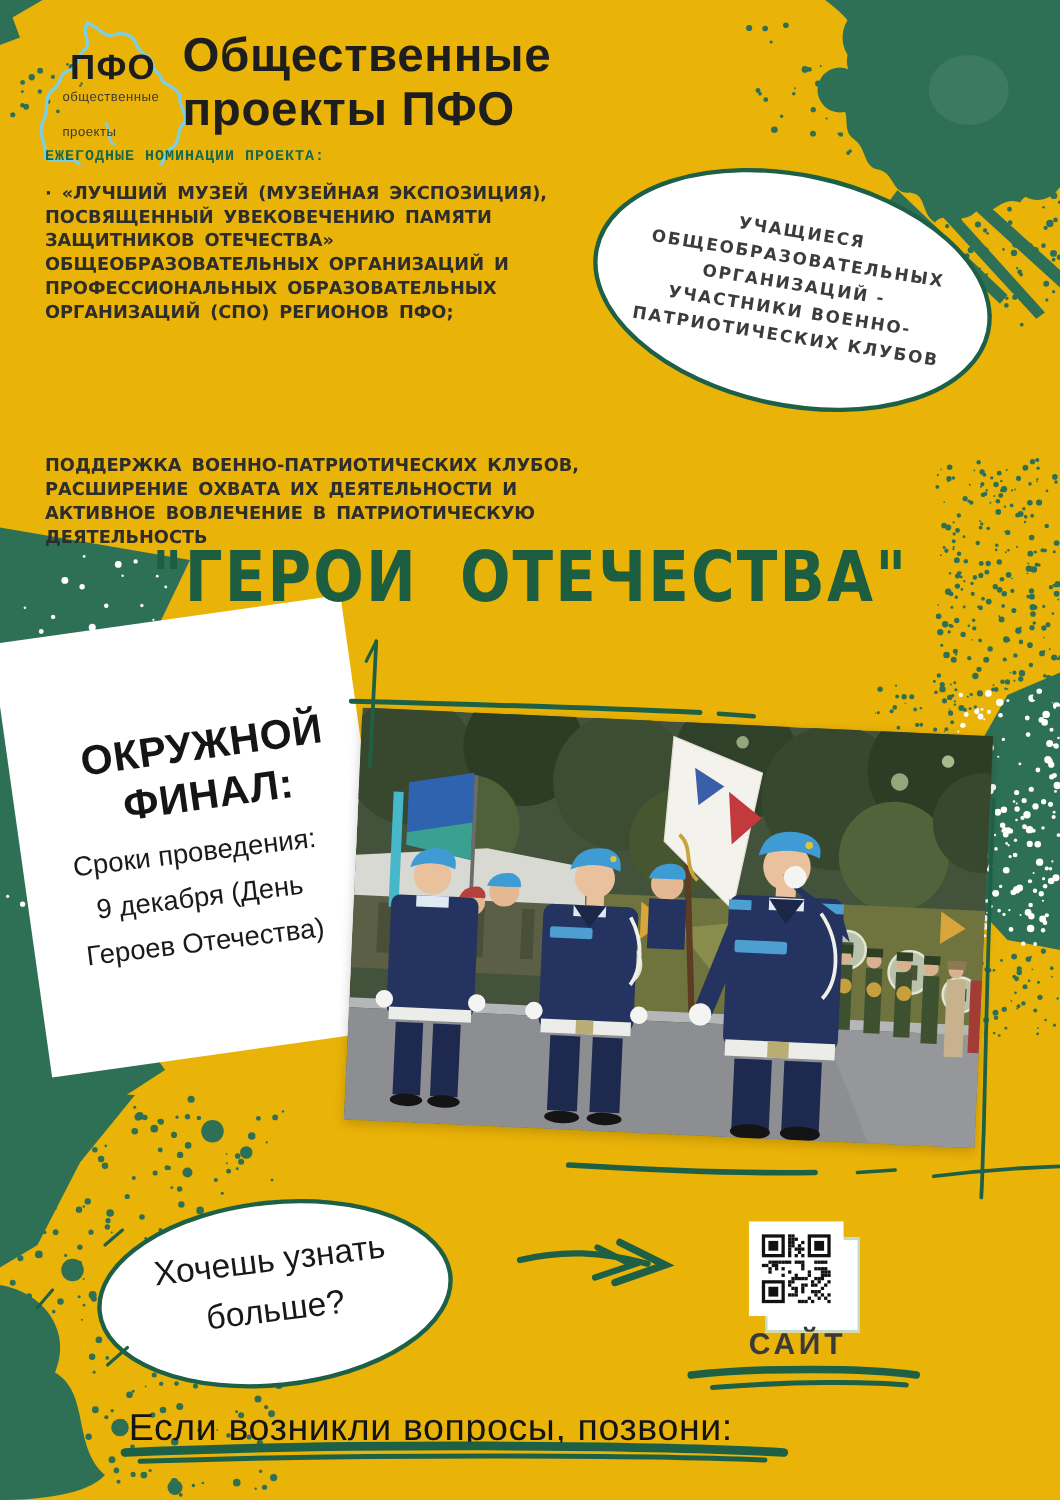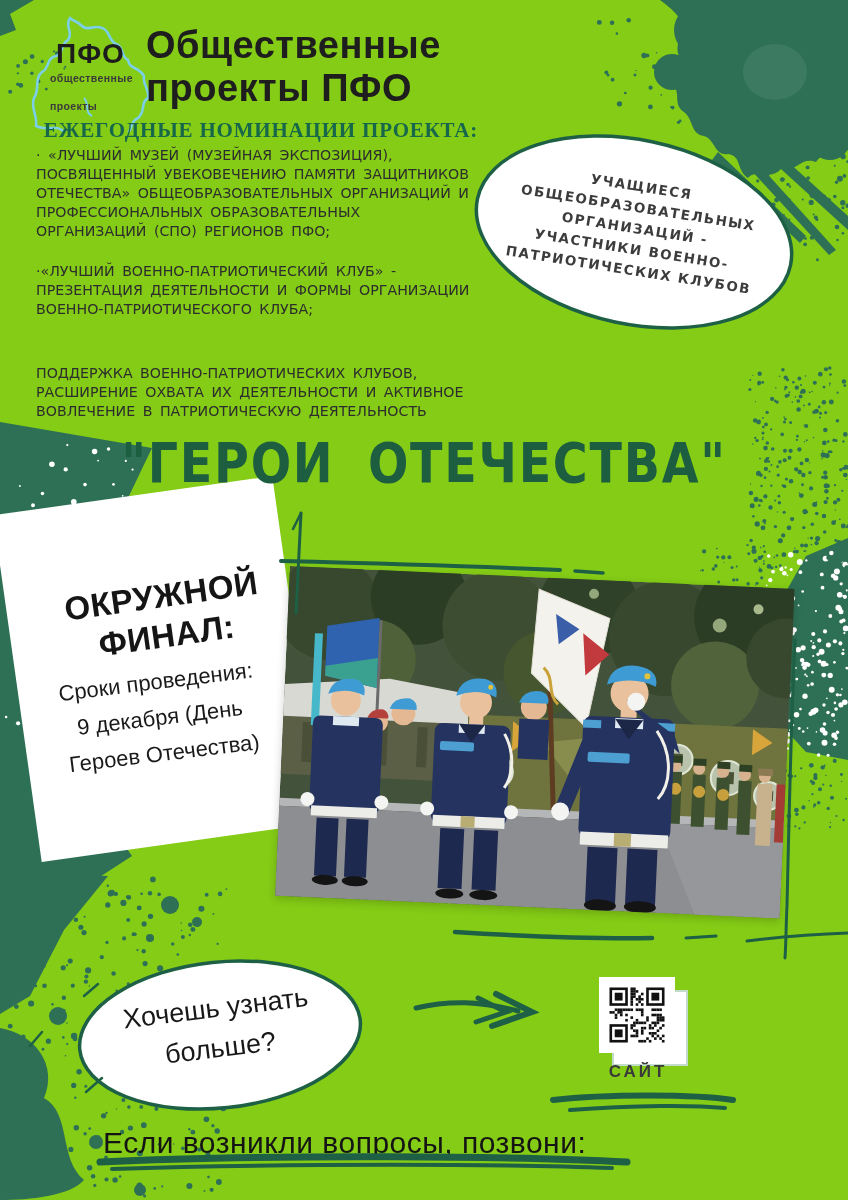--- a/index.html
+++ b/index.html
@@ -1,33 +1,33 @@
 <!DOCTYPE html>
 <html><head>
 <meta charset="utf-8">
 <style>
   html,body{margin:0;padding:0;background:#e9e9e9;}
-  .page{position:relative;width:848px;height:1200px;background:#84cc16;overflow:hidden;
+  .page{position:relative;width:848px;height:1200px;background:#eab308;overflow:hidden;
         font-family:"Liberation Sans",sans-serif;margin:0 auto;}
   .abs{position:absolute;}
   svg{display:block;}
   
   #decor{position:absolute;left:0;top:0;z-index:0;pointer-events:none;}
   #sketch{position:absolute;left:0;top:0;z-index:3;pointer-events:none;}
   
   .logo-box{left:24px;top:6px;width:126px;height:126px;z-index:2;}
   .logo-abbr{position:absolute;left:32px;top:32px;font-size:28px;font-weight:700;color:#1c1c1c;letter-spacing:1px;}
-  .logo-sub{position:absolute;left:26px;font-size:10.5px;font-weight:700;color:#3a3a3a;letter-spacing:.4px;}
+  .logo-sub{position:absolute;left:26px;font-size:10.5px;font-weight:400;color:#3a3a3a;letter-spacing:.4px;}
   .logo-sub1{top:66px;} .logo-sub2{top:94px;}
   .page-title{left:146px;top:24px;width:460px;font-size:38px;font-weight:700;color:#1e1e1e;
         letter-spacing:.5px;z-index:2;}
   
-  .sec-h{left:36px;width:450px;font-family:Liberation Serif, serif;font-weight:700;
-        font-size:21px;letter-spacing:.8px;color:#17684b;z-index:2;text-align:center;}
-  .sec-p{left:36px;width:442px;font-family:"DejaVu Sans",sans-serif;font-weight:400;
+  .sec-h{left:36px;width:450px;font-family:Liberation Mono, monospace;font-weight:700;
+        font-size:12px;letter-spacing:.8px;color:#17684b;z-index:2;}
+  .sec-p{left:36px;width:442px;font-family:"DejaVu Sans",sans-serif;font-weight:700;
         font-size:14.2px;line-height:19px;letter-spacing:0;word-spacing:3px;color:#2d2d2d;z-index:2;}
   
   .bubble-text{left:506px;top:176px;width:258px;transform:rotate(9deg);
         font-family:"DejaVu Sans",sans-serif;font-weight:700;font-size:13.5px;line-height:21px;
         letter-spacing:1.5px;color:#3c3c3c;text-align:center;z-index:2;}
   
   .main-title{left:0;top:430px;width:100%;text-align:center;font-family:"DejaVu Sans",sans-serif;
         font-weight:700;font-size:56px;color:#1d5e41;letter-spacing:2px;word-spacing:18px;
         transform:scaleX(.85);white-space:nowrap;z-index:2;}
   
@@ -38,21 +38,21 @@
   .final-lines{left:34px;top:664px;width:252px;text-align:center;font-size:22px;color:#1a1a1a;
         line-height:36px;transform:rotate(-7deg);z-index:2;}
   
   .photo{left:290px;top:566px;width:505px;height:330px;transform:rotate(2.6deg);
         transform-origin:top left;box-shadow:0 3px 9px rgba(0,0,0,.18);overflow:hidden;z-index:1;}
   
   .cta-text{left:88px;top:988px;width:260px;text-align:center;font-size:27px;color:#181818;
         line-height:40px;transform:rotate(-7deg);z-index:2;}
   .qr-shadow{left:612px;top:990px;width:72px;height:72px;background:#fff;border:2px solid #c2dccb;z-index:1;}
   .qr-box{left:599px;top:977px;width:76px;height:76px;z-index:2;}
-  .qr-label{left:588px;top:1062px;width:100px;text-align:center;font-size:17px;font-weight:700;
+  .qr-label{left:588px;top:1062px;width:100px;text-align:center;font-size:24px;font-weight:700;
         letter-spacing:3px;color:#3a3a3a;z-index:2;}
   .footer-note{left:103px;top:1126px;width:560px;font-size:30px;color:#141414;letter-spacing:.5px;z-index:2;}
 </style>
 </head>
 <body>
 
 <div class="page">
 
   <svg id="decor" width="848" height="1200" viewBox="0 0 848 1200" aria-hidden="true">
     <g fill="#2e7055">
@@ -1196,21 +1196,20 @@
     </svg>
     <div class="logo-abbr">ПФО</div>
     <div class="logo-sub logo-sub1">общественные</div>
     <div class="logo-sub logo-sub2">проекты</div>
   </div>
 
   <div class="abs page-title">Общественные проекты ПФО</div>
 
   <div class="abs sec-h" style="top:118px">ЕЖЕГОДНЫЕ НОМИНАЦИИ ПРОЕКТА:</div>
   <div class="abs sec-p" style="top:146px">· «ЛУЧШИЙ МУЗЕЙ (МУЗЕЙНАЯ ЭКСПОЗИЦИЯ), ПОСВЯЩЕННЫЙ УВЕКОВЕЧЕНИЮ ПАМЯТИ ЗАЩИТНИКОВ ОТЕЧЕСТВА» ОБЩЕОБРАЗОВАТЕЛЬНЫХ ОРГАНИЗАЦИЙ И ПРОФЕССИОНАЛЬНЫХ ОБРАЗОВАТЕЛЬНЫХ ОРГАНИЗАЦИЙ (СПО) РЕГИОНОВ ПФО;</div>
-  <div class="abs sec-p" style="top:262px">·«ЛУЧШИЙ ВОЕННО-ПАТРИОТИЧЕСКИЙ КЛУБ» - ПРЕЗЕНТАЦИЯ ДЕЯТЕЛЬНОСТИ И ФОРМЫ ОРГАНИЗАЦИИ ВОЕННО-ПАТРИОТИЧЕСКОГО КЛУБА;</div>
   <div class="abs sec-p" style="top:364px">ПОДДЕРЖКА ВОЕННО-ПАТРИОТИЧЕСКИХ КЛУБОВ, РАСШИРЕНИЕ ОХВАТА ИХ ДЕЯТЕЛЬНОСТИ И АКТИВНОЕ ВОВЛЕЧЕНИЕ В ПАТРИОТИЧЕСКУЮ ДЕЯТЕЛЬНОСТЬ</div>
 
   <svg class="abs" style="left:462px;top:128px;z-index:1" width="345" height="215" viewBox="0 0 345 215">
     <ellipse cx="172" cy="104" rx="160" ry="92" fill="#ffffff" stroke="#1d6045" stroke-width="3.5" transform="rotate(12 172 104)"></ellipse>
   </svg>
   <div class="abs bubble-text">УЧАЩИЕСЯ ОБЩЕОБРАЗОВАТЕЛЬНЫХ ОРГАНИЗАЦИЙ - УЧАСТНИКИ ВОЕННО-ПАТРИОТИЧЕСКИХ КЛУБОВ</div>
 
   <div class="abs main-title">"ГЕРОИ ОТЕЧЕСТВА"</div>
 
   <div class="abs final-panel"></div>

